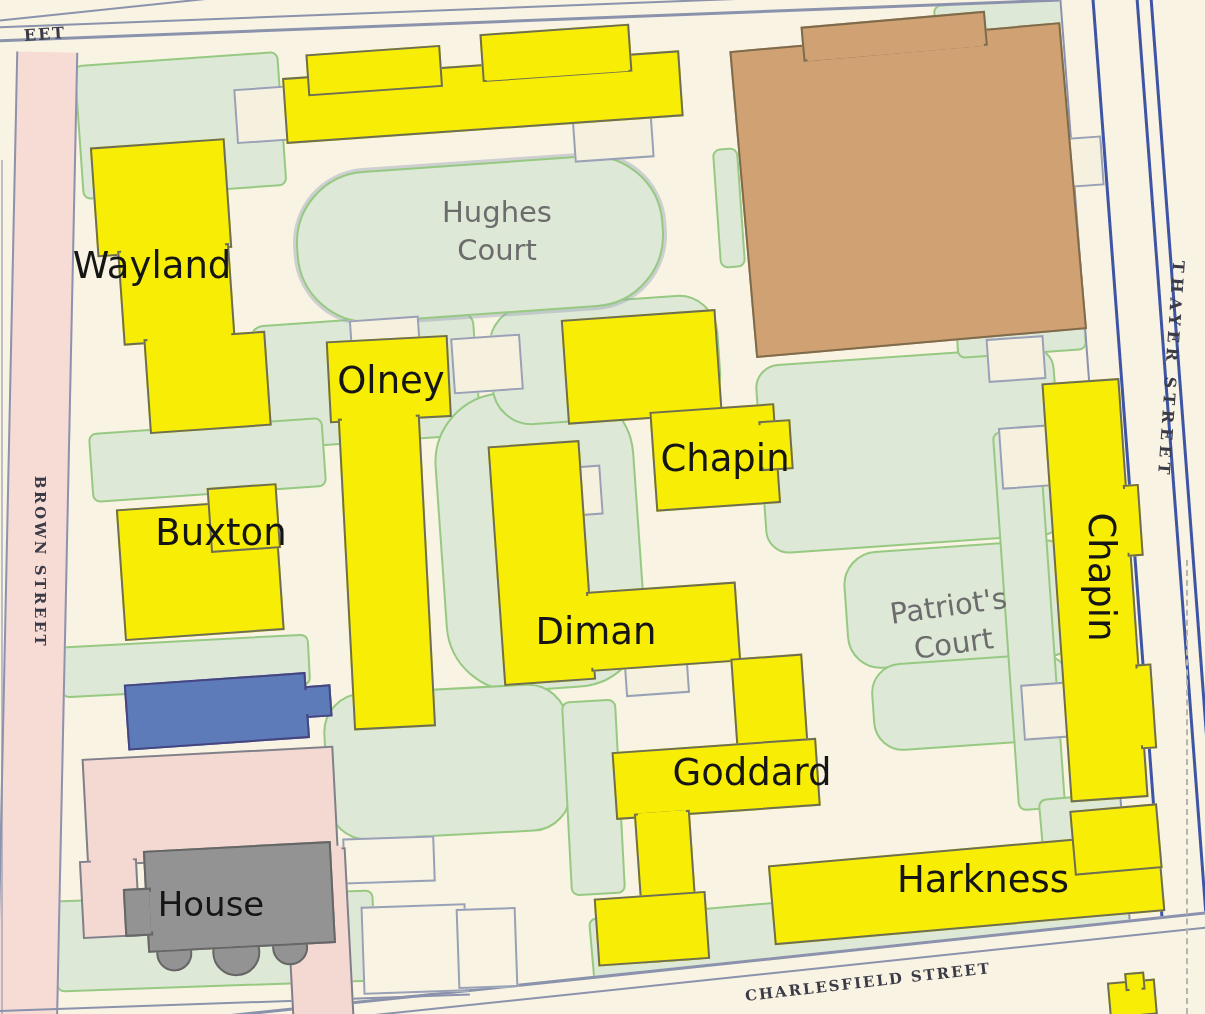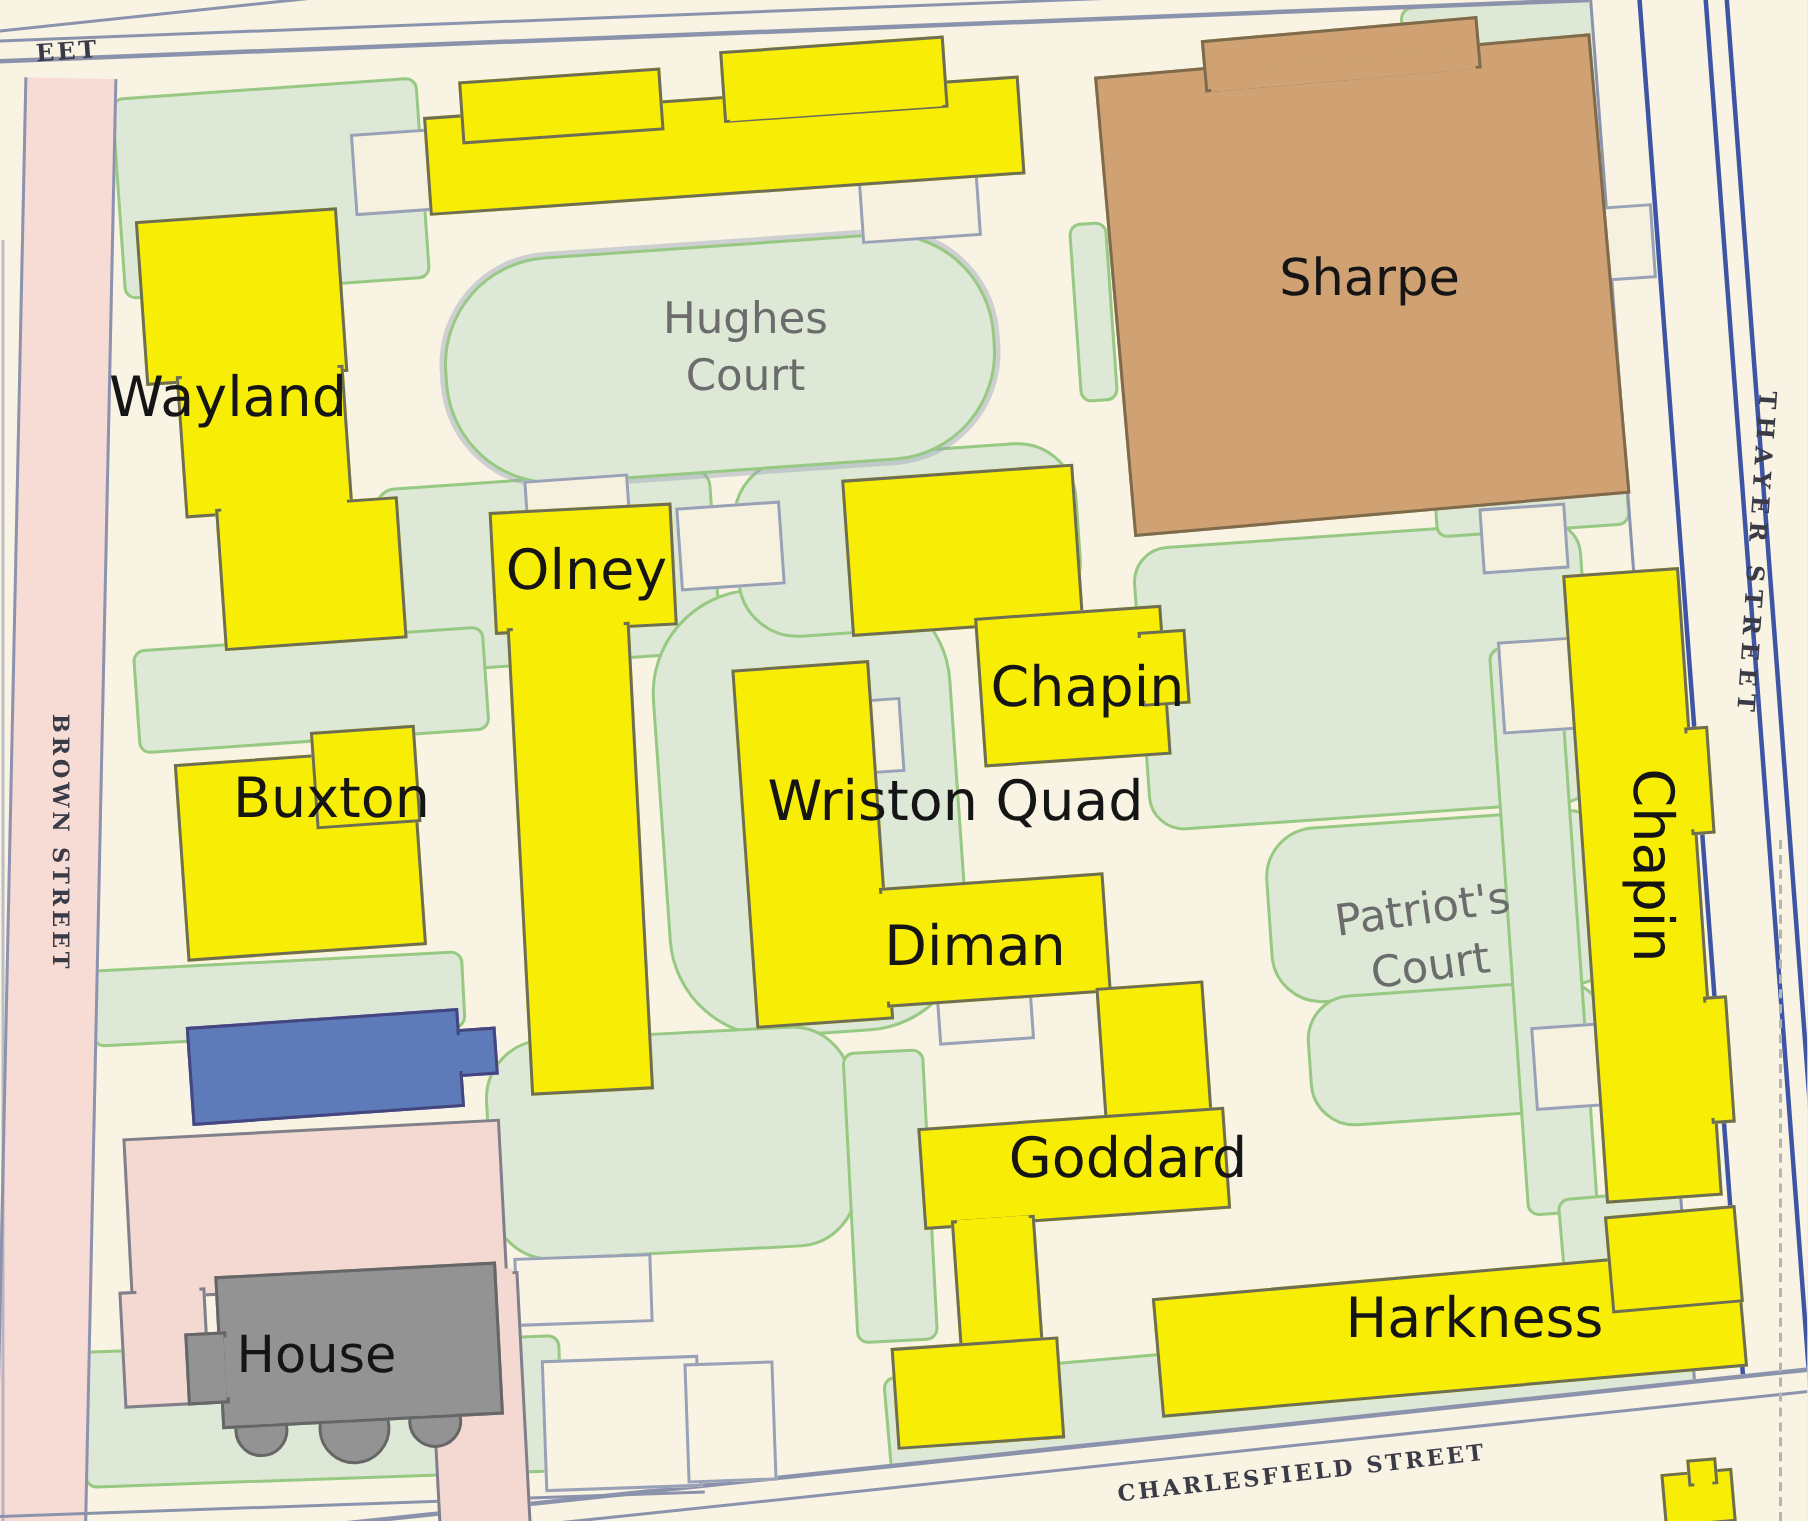--- a/index.html
+++ b/index.html
@@ -192,28 +192,26 @@
   <div class="bld" style="left:1108px;top:972px;width:62px;height:44px;transform:rotate(-5deg);">
     <i class="part" style="left:0px;top:8px;width:48px;height:36px;"></i>
     <i class="part" style="left:18px;top:0px;width:20px;height:18px;"></i>
     <i class="cov" style="left:22px;top:11px;width:12px;height:8px;"></i>
   </div>
 
   <div class="lbl" style="left:152px;top:266px;font-size:37px;">Wayland</div>
   <div class="lbl" style="left:391px;top:381px;font-size:37px;">Olney</div>
   <div class="lbl" style="left:221px;top:533px;font-size:37px;">Buxton</div>
   <div class="lbl" style="left:725px;top:459px;font-size:37px;">Chapin</div>
-  <div class="lbl" style="left:637px;top:535px;font-size:37px;">Wriston Quad</div>
-  <div class="lbl" style="left:650px;top:632px;font-size:37px;">Diman</div>
+  <div class="lbl" style="left:596px;top:632px;font-size:37px;">Diman</div>
   <div class="lbl" style="left:752px;top:773px;font-size:37px;">Goddard</div>
   <div class="lbl" style="left:983px;top:880px;font-size:37px;">Harkness</div>
   <div class="lbl" style="left:1101px;top:577px;font-size:37px;transform:translate(-50%,-50%) rotate(90deg);">Chapin</div>
 
   <div class="lbl" style="left:913px;top:186px;font-size:34px;">
-    <div>Sharpe</div>
   </div>
   <div class="lbl" style="left:211px;top:904px;font-size:34px;">
     <div>House</div>
   </div>
 
   <div class="lbl court" style="left:497px;top:231px;font-size:29px;">
     <div>Hughes</div>
     <div>Court</div>
   </div>
   <div class="lbl court" style="left:951px;top:625px;font-size:29px;transform:translate(-50%,-50%) rotate(-8deg);">

